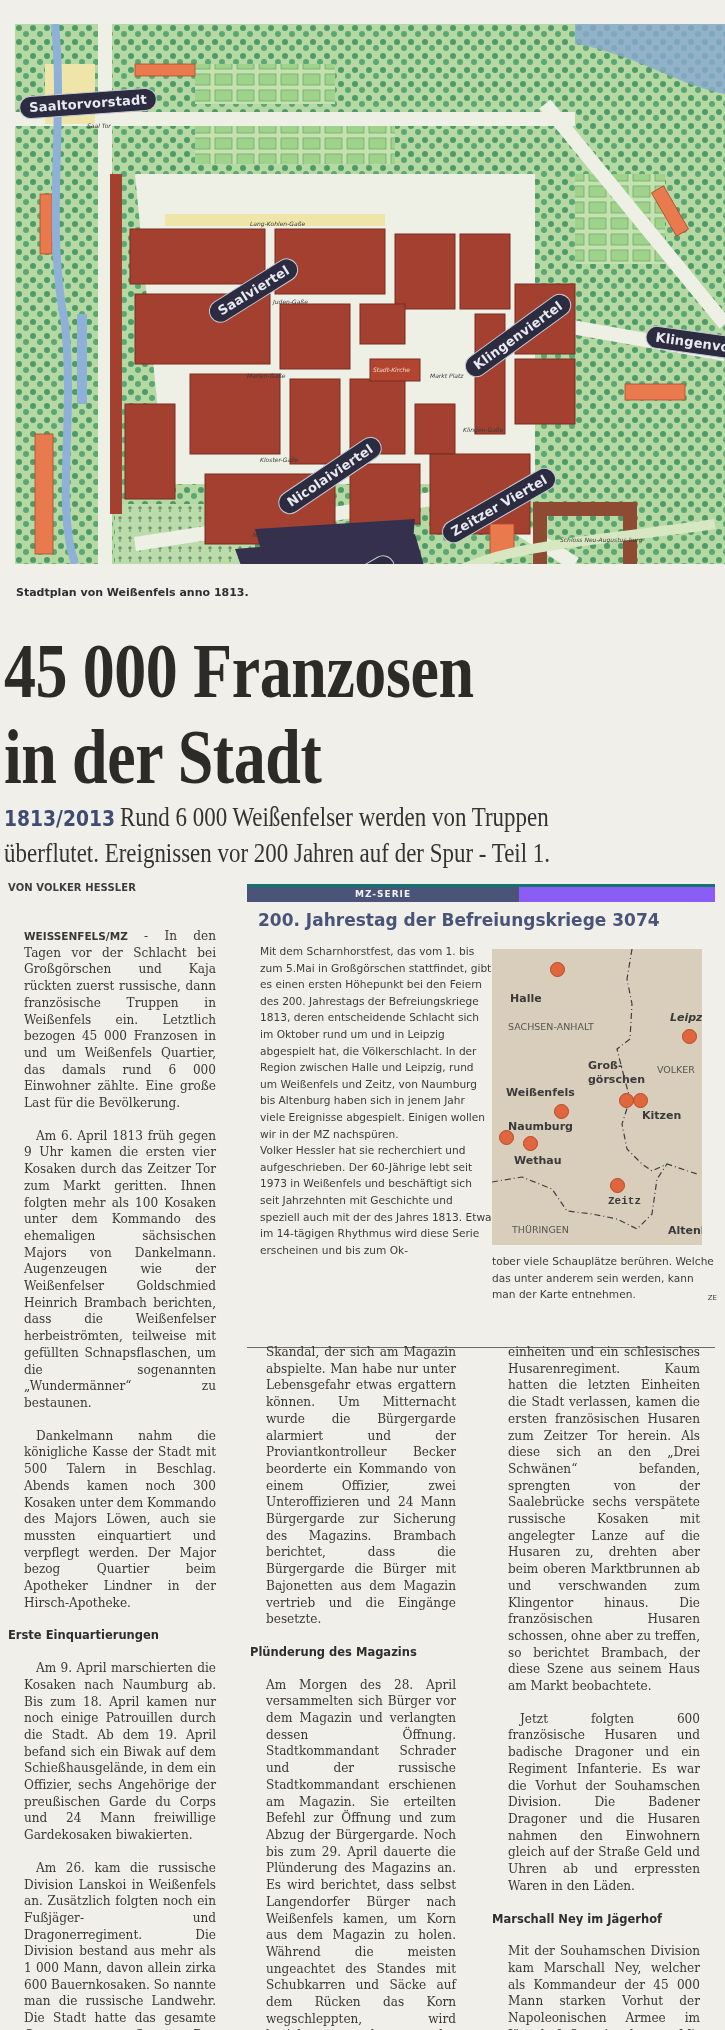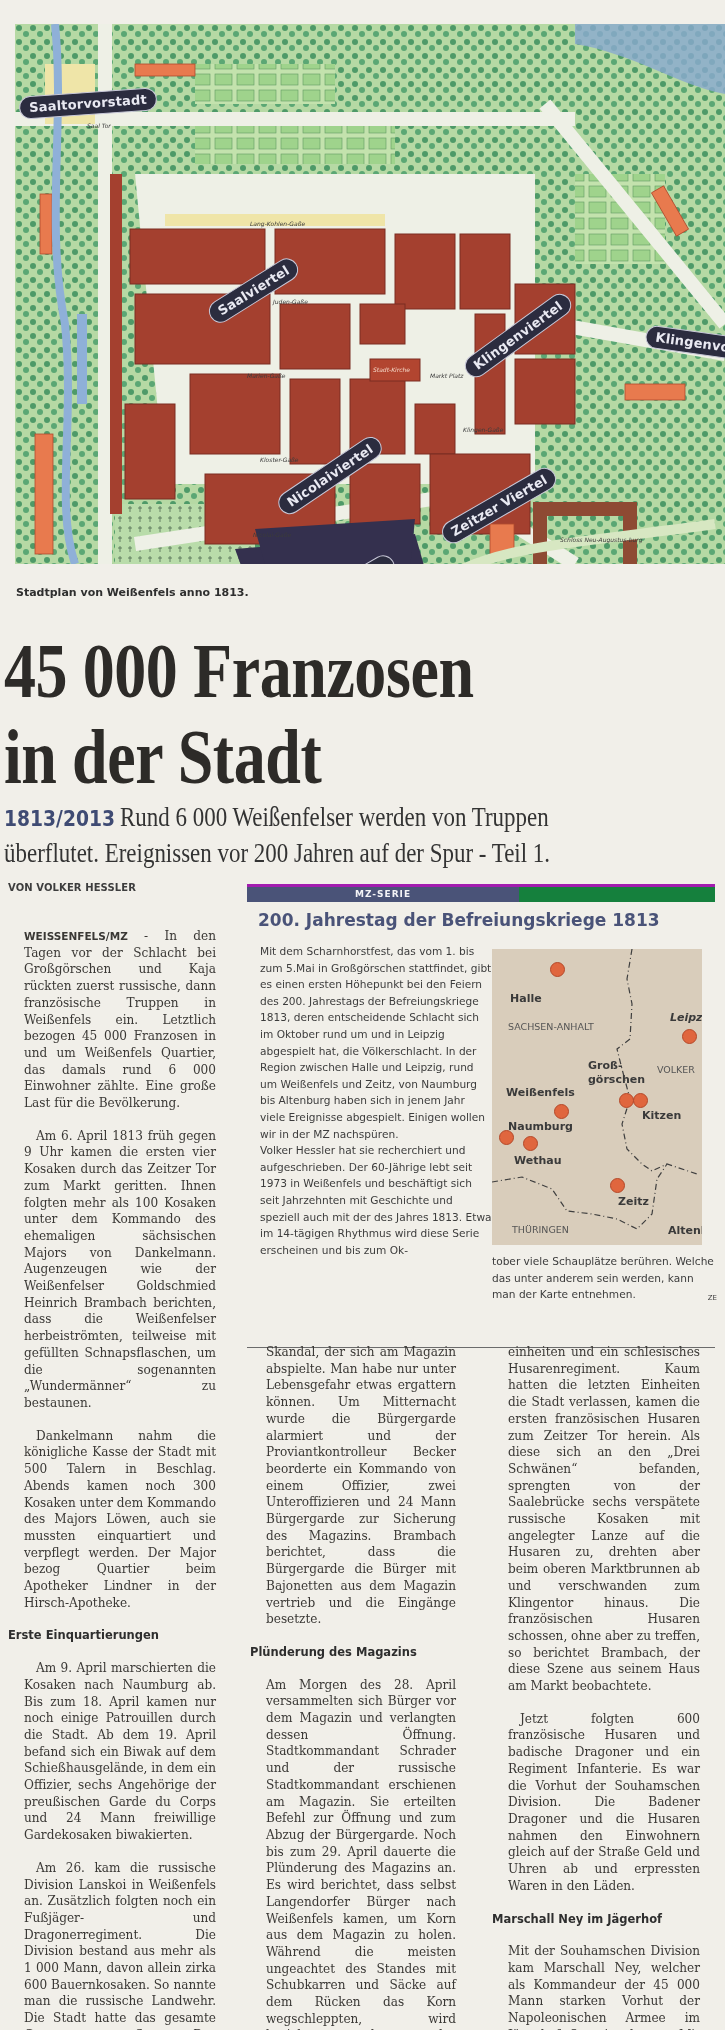--- a/index.html
+++ b/index.html
@@ -72,22 +72,22 @@
     font-family: "DejaVu Sans", sans-serif; font-weight: bold;
     font-size: 11.5px; color: #2e2e2e;
   }
   .col .cont { text-align: right; font-style: italic; }
   #col1 { left: 8px; top: 912px; width: 224px; }
   #col2 { left: 250px; top: 1328px; width: 222px; }
   #col3 { left: 492px; top: 1328px; width: 224px; }
   
   .series-bar {
     position: absolute; left: 247px; top: 884px; width: 468px; height: 15px;
-    background: #15803d;
-    border-top: 3px solid #a21caf;
+    background: #8b5cf6;
+    border-top: 3px solid #0f766e;
   }
   .series-bar .tab {
     position: absolute; left: 0; top: 0; width: 272px; height: 15px;
     background: #4a5378; color: #f3f3f7;
     font-family: "DejaVu Sans", sans-serif; font-weight: bold; font-size: 9px;
     letter-spacing: 1px; text-align: center; line-height: 15px;
   }
   .series-title {
     position: absolute; left: 258px; top: 910px;
     font-family: "DejaVu Sans", sans-serif; font-weight: bold; font-size: 17px;
@@ -237,21 +237,21 @@
 
 <div class="deck">
   <span class="kicker">1813/2013</span><span>Rund 6 000 Weißenfelser werden von Truppen überflutet. Ereignissen vor 200 Jahren auf der Spur - Teil 1.</span>
 </div>
 
 <div class="byline">VON VOLKER HESSLER</div>
 
 <div class="series-bar">
   <div class="tab">MZ-SERIE</div>
 </div>
-<div class="series-title">200. Jahrestag der Befreiungskriege 1813</div>
+<div class="series-title">200. Jahrestag der Befreiungskriege 3074</div>
 
 <div class="sbox" id="sbox-left">
   <p><b>Mit dem Scharnhorstfest,</b><span> das vom 1. bis zum 5.Mai in Großgörschen stattfindet, gibt es einen ersten Höhepunkt bei den Feiern des 200. Jahrestags der Befreiungskriege 1813, deren entscheidende Schlacht sich im Oktober rund um und in Leipzig abgespielt hat, die Völkerschlacht. In der Region zwischen Halle und Leipzig, rund um Weißenfels und Zeitz, von Naumburg bis Altenburg haben sich in jenem Jahr viele Ereignisse abgespielt. Einigen wollen wir in der MZ nachspüren.</span></p>
   <p>Volker Hessler hat sie recherchiert und aufgeschrieben. Der 60-Jährige lebt seit 1973 in Weißenfels und beschäftigt sich seit Jahrzehnten mit Geschichte und speziell auch mit der des Jahres 1813. Etwa im 14-tägigen Rhythmus wird diese Serie erscheinen und bis zum Ok-</p>
 </div>
 
 <div class="region-map">
   <svg width="210" height="296" style="position:absolute;left:0;top:0;">
     <path d="M140 0 L135 30 L140 55 L138 90 L125 100 L130 120 L138 150 L130 175 L135 200 L150 215 L160 222 L175 215 L205 225" fill="none" stroke="#3f3f3f" stroke-width="1.2" stroke-dasharray="6 3 1 3"></path>
     <path d="M0 233 L30 228 L60 240 L75 262 L100 265 L125 270 L145 280 L160 265 L165 230 L175 215" fill="none" stroke="#3f3f3f" stroke-width="1.2" stroke-dasharray="6 3 1 3"></path>
@@ -274,21 +274,21 @@
 
   <div class="city" style="left:14px;top:137px;">Weißenfels</div>
   <div class="dot" style="left:62px;top:155px;"></div>
 
   <div class="city" style="left:16px;top:171px;">Naumburg</div>
   <div class="dot" style="left:7px;top:181px;"></div>
   <div class="dot" style="left:31px;top:187px;"></div>
   <div class="city" style="left:22px;top:205px;">Wethau</div>
 
   <div class="dot" style="left:118px;top:229px;"></div>
-  <div class="city" style="left:126px;top:246px;">Zeitz</div>
+  <div class="city" style="left:116px;top:246px;font-family:Liberation Mono, monospace;">Zeitz</div>
 
   <div class="city" style="left:176px;top:275px;">Altenb</div>
 </div>
 
 <div class="sbox" id="sbox-right">
   <p><span>tober viele Schauplätze berühren. Welche das unter anderem sein werden, kann man der Karte entnehmen.</span><span class="ze">ZE</span></p>
 </div>
 
 <div class="series-rule"></div>
 

